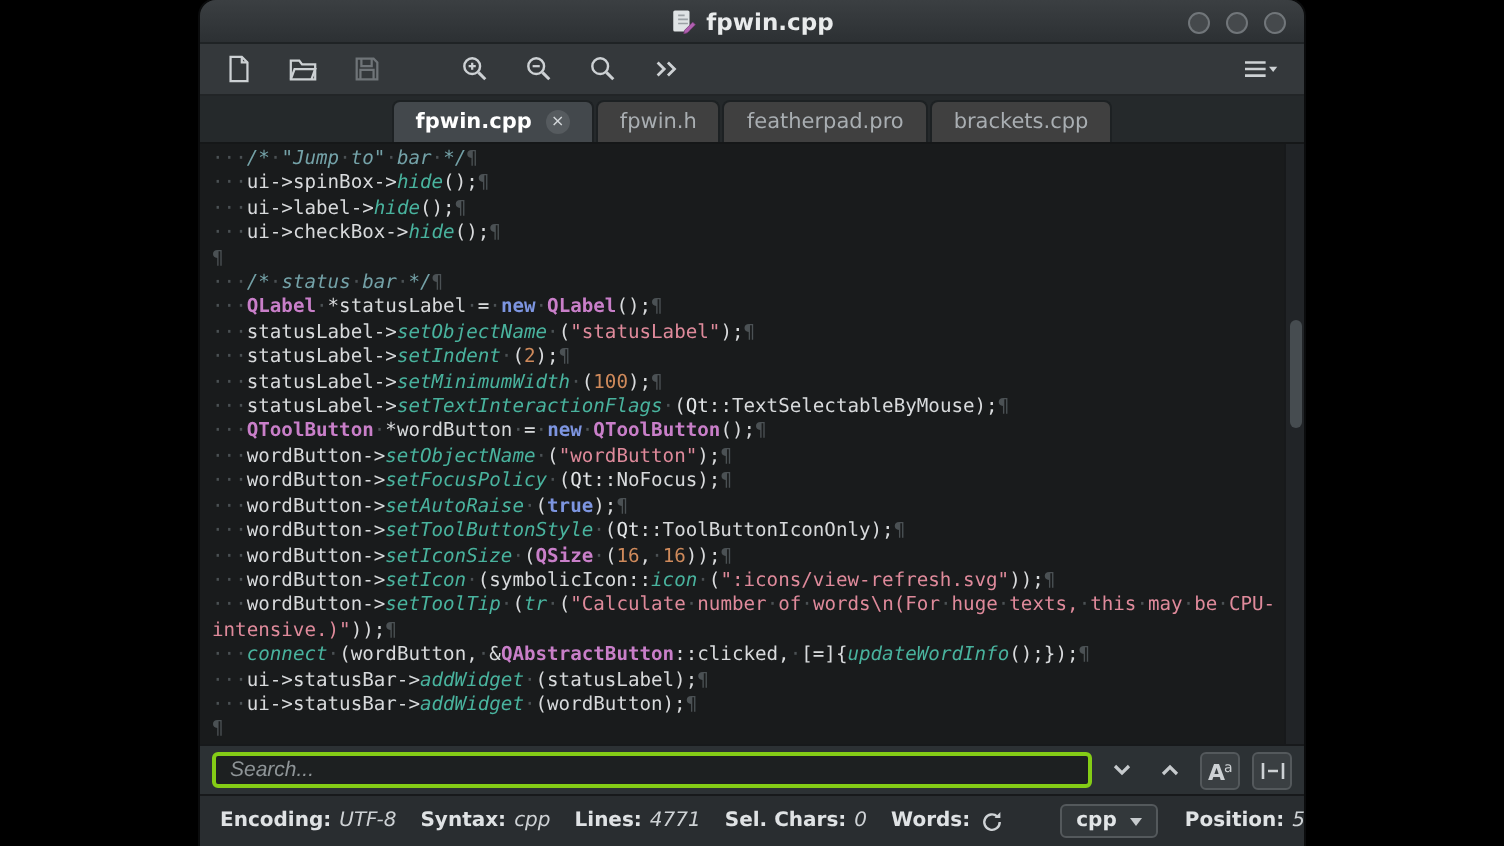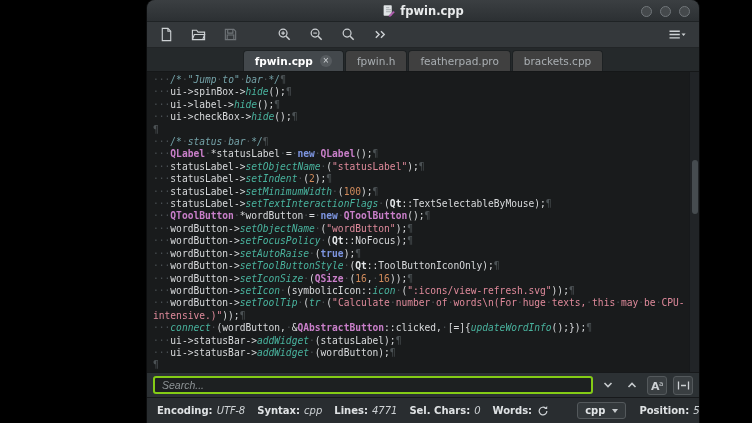--- a/index.html
+++ b/index.html
@@ -1,18 +1,18 @@
 <!DOCTYPE html>
 <html style="--editor_bg: #191b1c; --plain: #d8dadc; --ws: #4b5154; --cm: #74a2a8; --fn: #49b39e; --cl: #c97fc9; --kw: #7d95e0; --st: #df8a9b; --nu: #cf8a5b;"><head>
 <meta charset="utf-8">
 <style>
   * { margin:0; padding:0; box-sizing:border-box; }
   html,body { width:752px; height:423px; background:#000; overflow:hidden;
               font-family:"DejaVu Sans","Liberation Sans",sans-serif; }
-  .screen { position:relative; width:696px; height:423px; background:#000;margin-left:47px; }
+  .screen { position:relative; width:696px; height:423px; background:#000; }
   .window { position:absolute; left:100px; top:0; width:552px; height:423px;
             background:#191b1c; border-radius:8px 8px 0 0; overflow:hidden;
             display:flex; flex-direction:column; box-shadow:0 0 0 1px #0b0c0d; }
   
   .titlebar { flex:0 0 22px; background:linear-gradient(#3b3f42,#2c3033);
               border-bottom:1px solid #1f2325; position:relative;
               display:flex; align-items:center; justify-content:center; }
   .title-group { display:flex; align-items:center; gap:5px; }
   .title { color:#e9ebec; font-size:11.5px; font-weight:bold; }
   .win-controls { position:absolute; right:9px; top:0; height:22px; display:flex; align-items:center; gap:8px; }
@@ -40,21 +40,21 @@
   .vscroll { flex:0 0 10px; background:#212427; border-left:1px solid #17191b; position:relative; }
   .vthumb { position:absolute; left:2px; top:88px; width:6px; height:54px; background:#464c50; border-radius:3px; }
   .ws,.pi { color:var(--ws); }
   .pl { color:var(--plain); }
   .cm { color:var(--cm); font-style:italic; }
   .fn { color:var(--fn); font-style:italic; }
   .cl { color:var(--cl); font-weight:bold; }
   .kw { color:var(--kw); font-weight:bold; }
   .st { color:var(--st); }
   .nu { color:var(--nu); }
-  .qt { color:#e4e7e9; font-weight:bold; }
+  .qt { color:#e4e7e9; font-weight:normal; }
   
   .searchbar { flex:0 0 25px; background:#2c3134; border-top:1px solid #17191b;
                display:flex; align-items:center; padding:0 6px; gap:6px; }
   .search-input { flex:1; height:18px; background:#1d2021; border:2px solid #84cc16;
                   border-radius:3px; color:#c9cdd0; font-size:10.5px; padding:0 7px; outline:none; }
   .search-input::placeholder { color:#8e9497; font-style:italic; }
   .sflat { width:18px; height:18px; display:flex; align-items:center; justify-content:center; background:none; border:none; }
   .sframed { width:20px; height:19px; display:flex; align-items:center; justify-content:center;
              background:#3a3f42; border:1px solid #54595c; border-radius:3px; }
   

